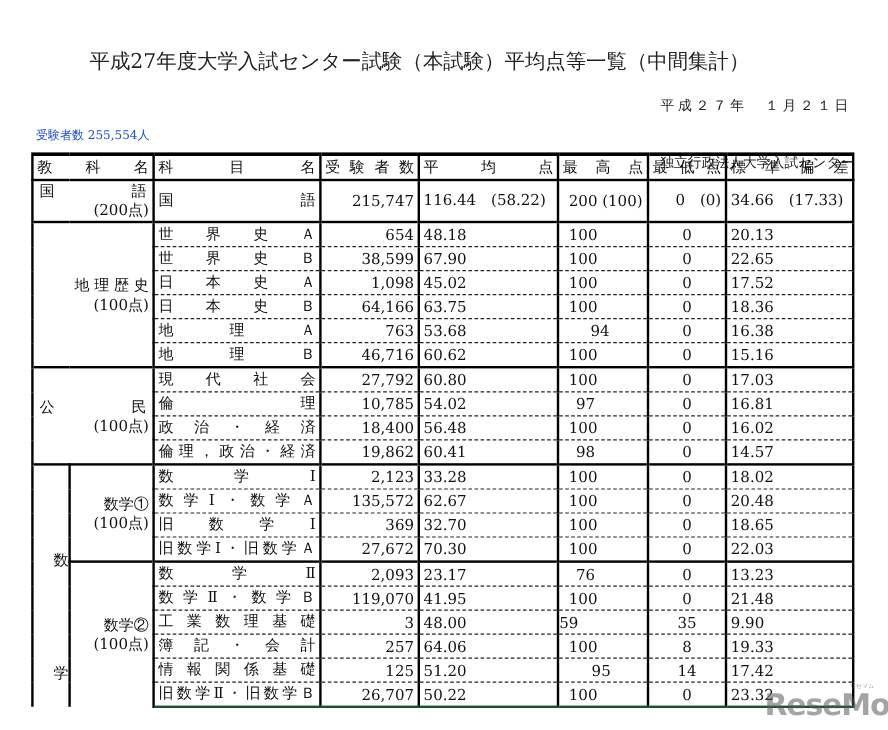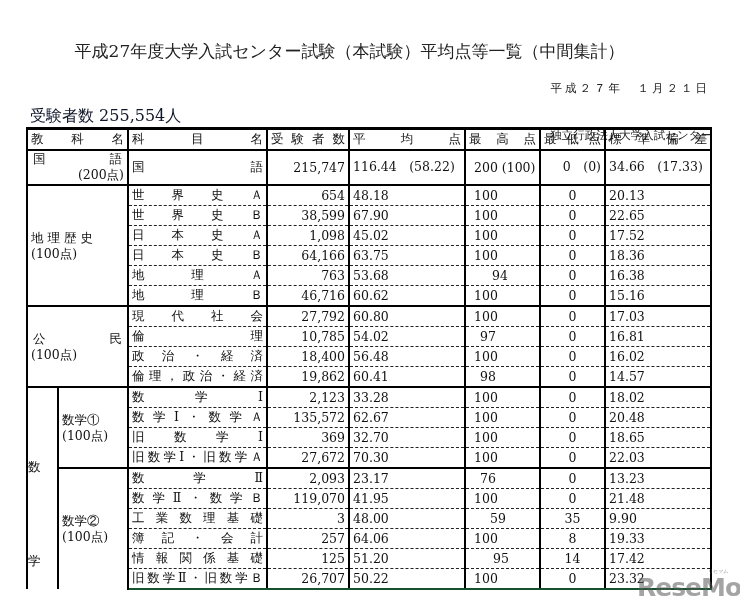--- a/index.html
+++ b/index.html
@@ -2,35 +2,35 @@
 <html><head>
 <meta charset="utf-8">
 <style>
   html, body { margin:0; padding:0; background:#ffffff; }
   body { width:740px; height:608px; position:relative; overflow:hidden;
          font-family:"DejaVu Serif", "Liberation Serif", serif; color:#111; }
   .title { position:absolute; left:0; width:699px; top:40px; text-align:center;
            font-size:17px; letter-spacing:0px; color:#222; }
   .date { position:absolute; right:30px; top:81px; font-size:11.5px; letter-spacing:3px; color:#222; }
   .org { position:absolute; right:28px; top:88px; font-size:11.5px; color:#222;margin-top:40px; }
-  .examinees { position:absolute; left:30px; top:106px; font-size:16px; color:#0f172a; }
+  .examinees { position:absolute; left:30px; top:106px; font-size:10px; color:#1d4ed8; }
 
   table.scores { position:absolute; left:26px; top:127px; border-collapse:collapse;
                  font-size:12.5px; table-layout:fixed; }
   table.scores td, table.scores th { padding:0 3px; height:19px; white-space:nowrap;
        border-left:2px solid #000; border-right:2px solid #000; overflow:hidden; }
   table.scores th { font-weight:normal; text-align:left; height:19px;
        border-top:3px solid #000; border-bottom:2px solid #000; letter-spacing:0; }
   tr.sec-start td { border-top:2px solid #000; }
   tr.dash td.sub, tr.dash td.num { border-top:1.5px dashed #222; }
   tr.last td { border-bottom:2px solid #14532d; }
   td.num { text-align:right; padding-right:6px; }
   td.numL { text-align:left; padding-left:4px; }
   td.numC { text-align:center; }
-  td.grp { text-align:left; vertical-align:middle; line-height:16px; }
+  td.grp { text-align:right; vertical-align:middle; line-height:16px; }
   td.sub { text-align:justify; text-align-last:justify; }
   .spread { display:flex; justify-content:space-between; }
   .watermark { position:absolute; left:637px; top:573px; font-family:"DejaVu Sans", sans-serif;
        font-weight:bold; font-size:25px; color:rgba(90,90,90,0.55); letter-spacing:-1px; }
   .watermark-small { position:absolute; left:708px; top:568px; font-size:5px; color:rgba(90,90,90,0.6); font-family:"DejaVu Sans", sans-serif; }
 </style>
 </head>
 <body>
 
 <div class="title">平成27年度大学入試センター試験（本試験）平均点等一覧（中間集計）</div>
@@ -280,21 +280,21 @@
       <td class="num">119,070</td>
       <td class="num numL">41.95</td>
       <td class="num numL" style="padding-left:8px">100</td>
       <td class="num numC">0</td>
       <td class="num numL">21.48</td>
     </tr>
     <tr class="dash">
       <td class="sub">工業数理基礎</td>
       <td class="num">3</td>
       <td class="num numL">48.00</td>
-      <td class="num numL" style="padding-left:24px">59</td>
+      <td class="num numL" style="padding-left:0">59</td>
       <td class="num numC">35</td>
       <td class="num numL" style="">9.90</td>
     </tr>
     <tr class="dash">
       <td class="sub">簿　記　・　会　計</td>
       <td class="num">257</td>
       <td class="num numL">64.06</td>
       <td class="num numL" style="padding-left:8px">100</td>
       <td class="num numC">8</td>
       <td class="num numL">19.33</td>

